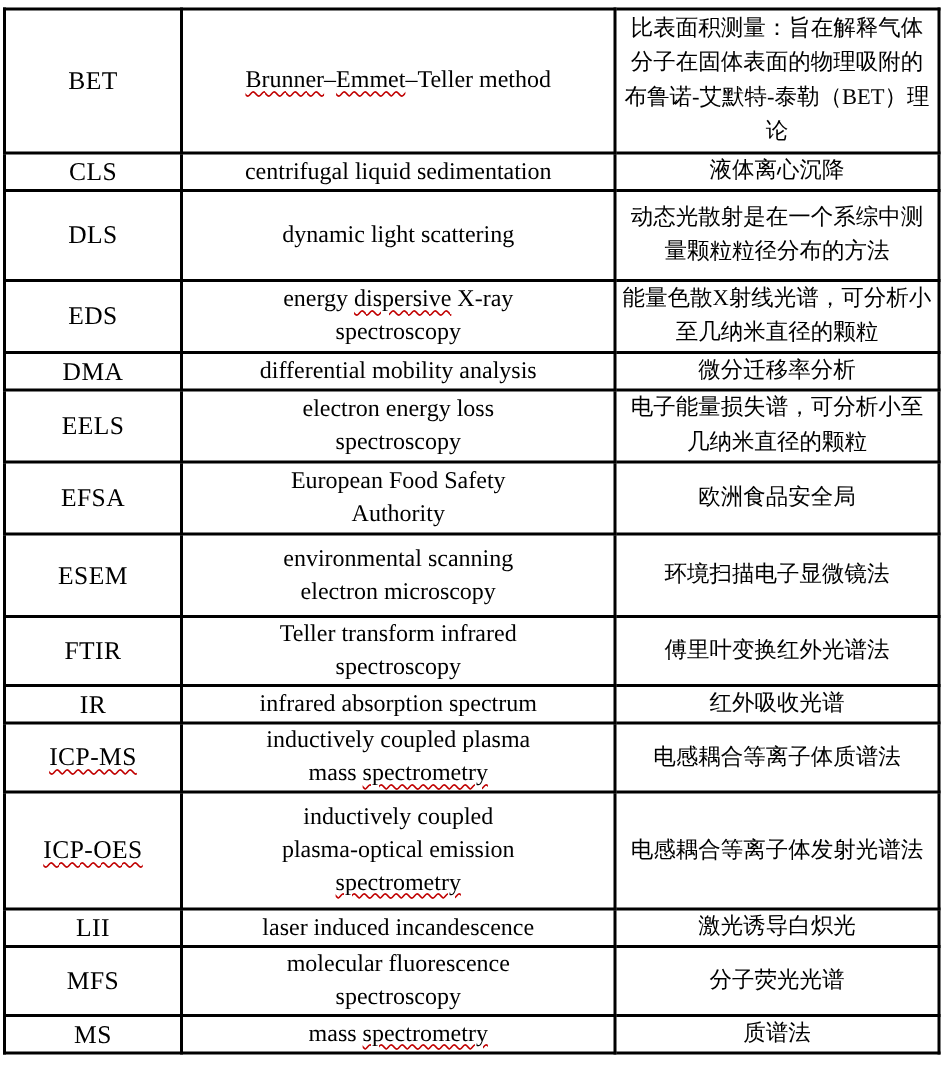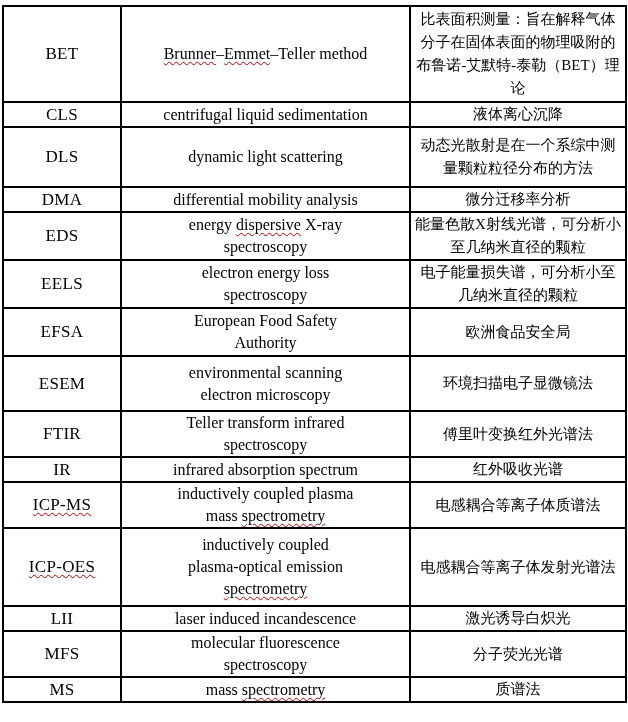--- a/index.html
+++ b/index.html
@@ -85,37 +85,37 @@
         </tr>
         <tr style="height: 60px;">
           <td class="abbr-cell"><span>DLS</span></td>
           <td class="en-cell">
             <div class="en-line"><span>dynamic light scattering</span></div>
           </td>
           <td class="zh-cell">
             <div>动态光散射是在一个系综中测量颗粒粒径分布的方法</div>
           </td>
         </tr>
+        <tr style="height: 43px;">
+          <td class="abbr-cell"><span>EDS</span></td>
+          <td class="en-cell">
+            <div class="en-line"><span>energy </span><span class="spell">dispersive</span><span> X-ray</span></div>
+            <div class="en-line"><span>spectroscopy</span></div>
+          </td>
+          <td class="zh-cell">
+            <div>能量色散X射线光谱，可分析小至几纳米直径的颗粒</div>
+          </td>
+        </tr>
         <tr style="height: 23px;">
           <td class="abbr-cell"><span>DMA</span></td>
           <td class="en-cell">
             <div class="en-line"><span>differential mobility analysis</span></div>
           </td>
           <td class="zh-cell">
             <div>微分迁移率分析</div>
-          </td>
-        </tr>
-        <tr style="height: 43px;">
-          <td class="abbr-cell"><span>EDS</span></td>
-          <td class="en-cell">
-            <div class="en-line"><span>energy </span><span class="spell">dispersive</span><span> X-ray</span></div>
-            <div class="en-line"><span>spectroscopy</span></div>
-          </td>
-          <td class="zh-cell">
-            <div>能量色散X射线光谱，可分析小至几纳米直径的颗粒</div>
           </td>
         </tr>
         <tr style="height: 48px;">
           <td class="abbr-cell"><span>EELS</span></td>
           <td class="en-cell">
             <div class="en-line"><span>electron energy loss</span></div>
             <div class="en-line"><span>spectroscopy</span></div>
           </td>
           <td class="zh-cell">
             <div>电子能量损失谱，可分析小至几纳米直径的颗粒</div>

